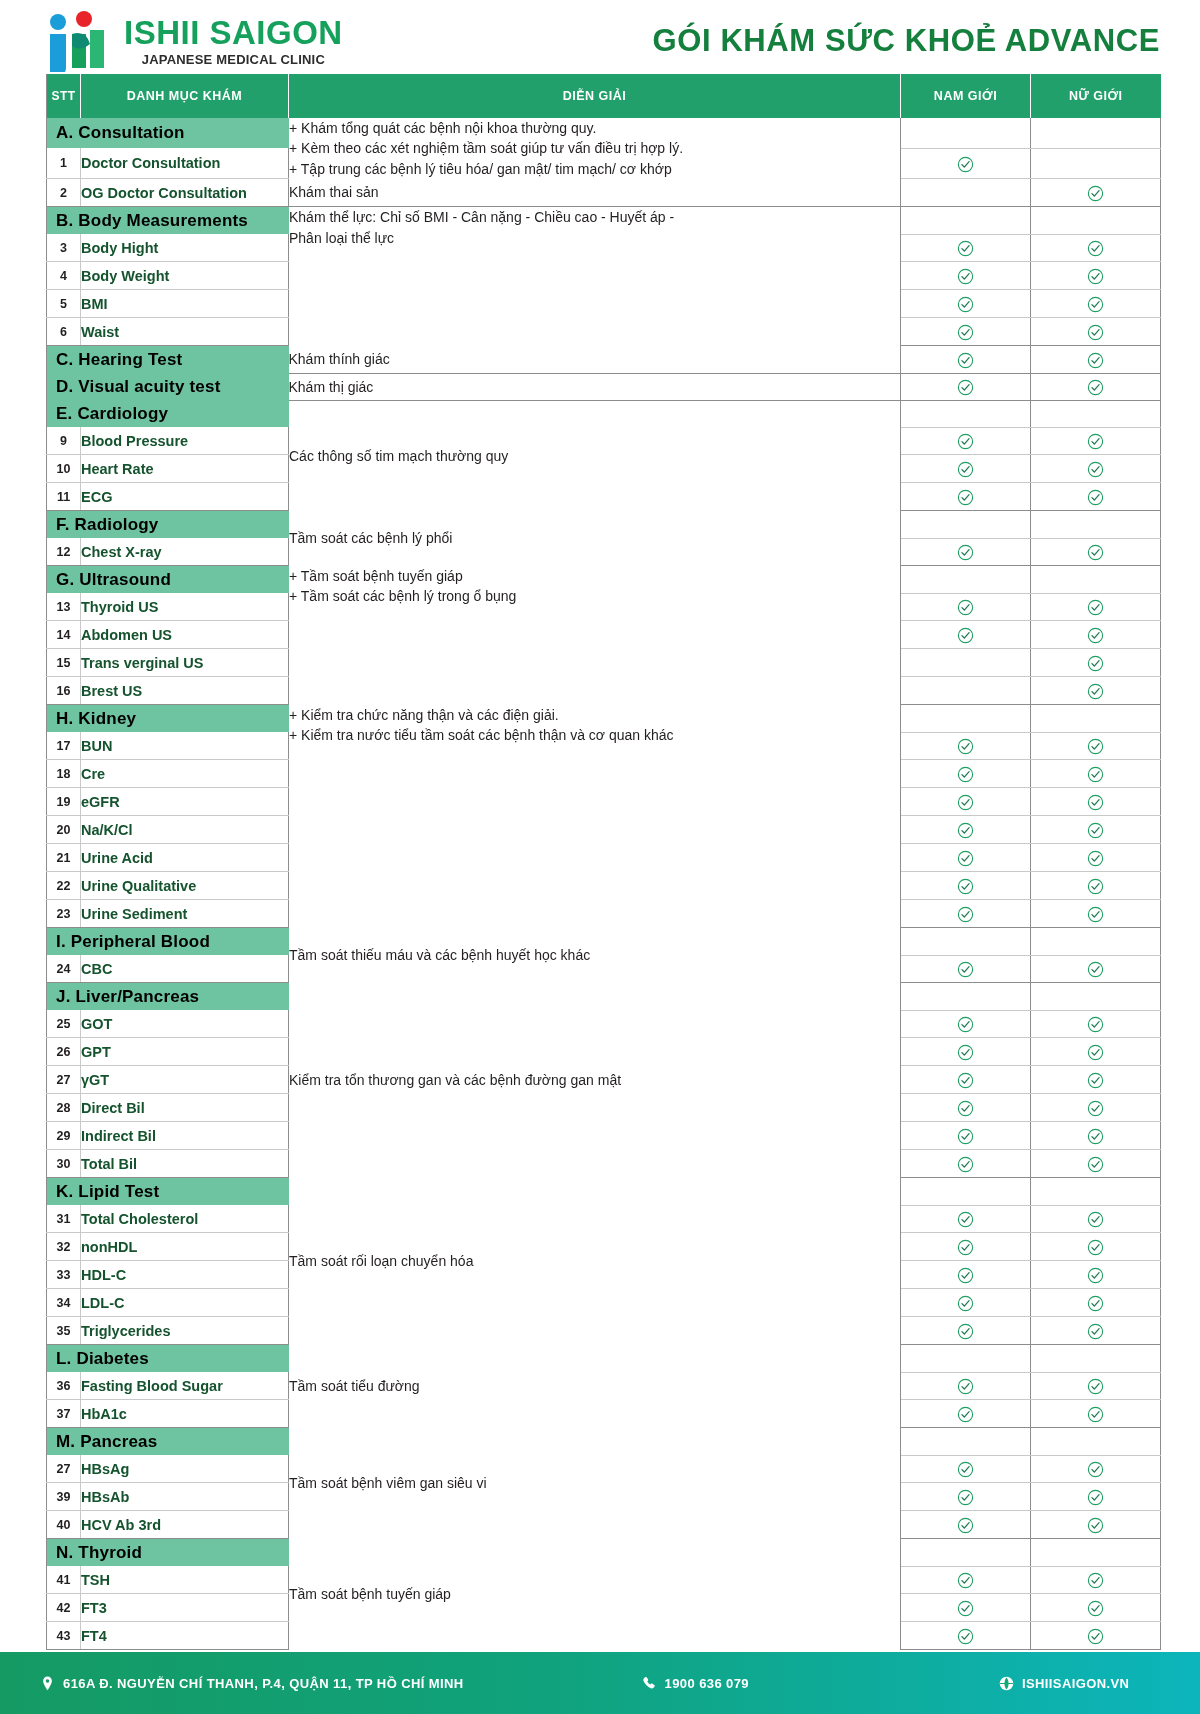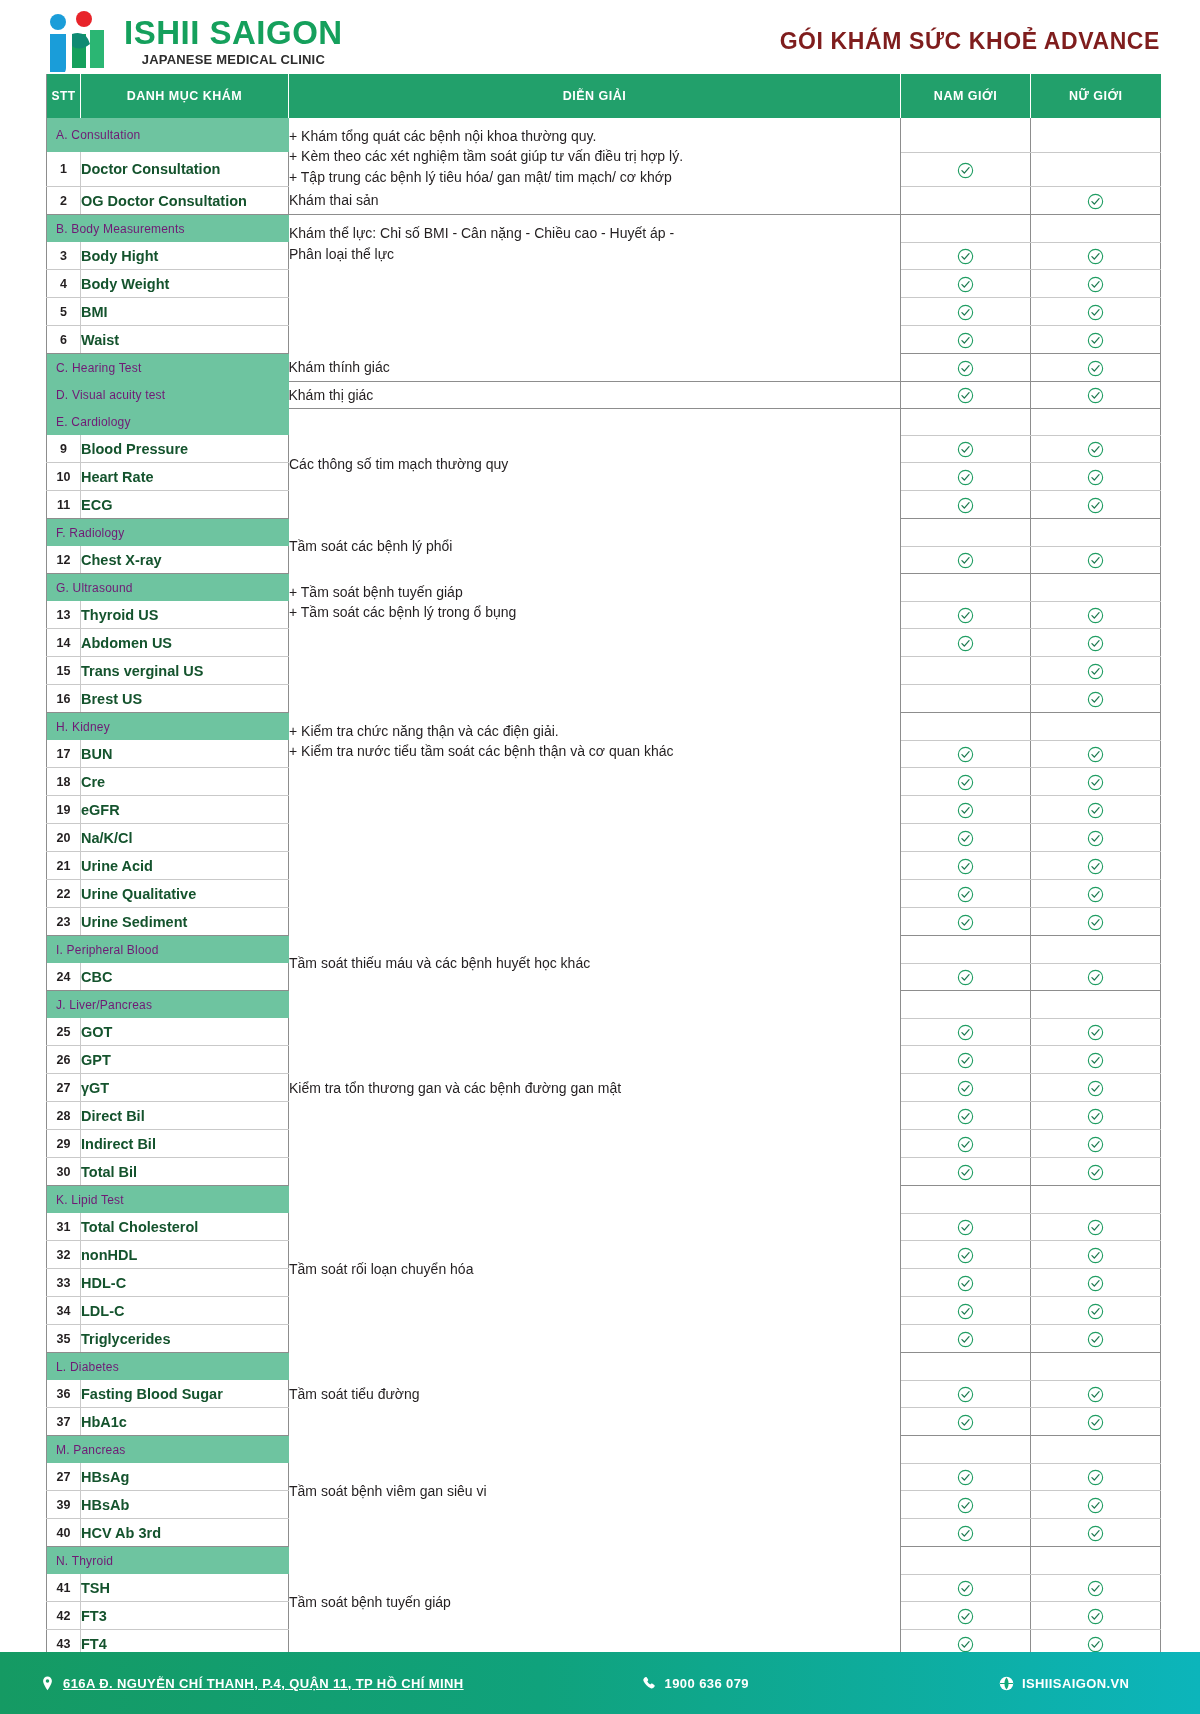--- a/index.html
+++ b/index.html
@@ -48,23 +48,23 @@
     line-height: 1.05;
   }
   .brand-sub {
     font-size: 13px;
     font-weight: bold;
     color: #2d2d2d;
     letter-spacing: 0.2px;
     margin-top: 2px;
   }
   .doc-title {
-    font-size: 23px;
+    font-size: 31px;
     font-weight: bold;
-    color: #7f1d1d;
+    color: #15803d;
     letter-spacing: 0.6px;
     white-space: nowrap;
   }
 
   
   .table-wrap {
     padding: 0 40px 0 46px;
   }
   table.sheet {
     border-collapse: collapse;
@@ -91,23 +91,23 @@
     height: 44px;
     text-align: center;
     border-right: 1px solid #ffffff;
   }
   thead th.th-stt { font-size: 12px; }
   thead th:last-child { border-right: none; }
 
   
   tr.section td.sec-cell {
     background: #6ec4a0;
-    color: #701a75;
-    font-size: 12px;
-    font-weight: 400;
+    color: #000000;
+    font-size: 17px;
+    font-weight: 700;
     padding: 3px 0 3px 9px;
     height: 21px;
     letter-spacing: 0.2px;
   }
 
   
   td.stt {
     text-align: center;
     font-size: 12.5px;
     font-weight: bold;
@@ -125,21 +125,21 @@
     border-right: 1px solid #8d8d8d;
   }
   td.desc {
     font-size: 14px;
     color: #231f20;
     padding: 4px 0 4px 14px;
     line-height: 1.45;
     border-right: 1px solid #8d8d8d;
     vertical-align: middle;
   }
-  td.desc.top { vertical-align: top; padding-top: 8px; }
+  td.desc.top { vertical-align: top; }
   td.mark {
     text-align: center;
     border-right: 1px solid #8d8d8d;
     border-bottom: 1px solid #c9c9c9;
   }
   td.mark.last { border-right: 1px solid #8d8d8d; }
 
   td.grp-bottom { border-bottom: 1px solid #8d8d8d; }
 
   .tick {
@@ -168,21 +168,21 @@
     color: #ffffff;
   }
   .f-item {
     display: flex;
     align-items: center;
     gap: 8px;
     font-size: 13px;
     font-weight: bold;
     letter-spacing: 0.4px;
   }
-  .f-addr { margin-left: 40px; text-decoration: underline; }
+  .f-addr { margin-left: 40px; }
   .f-phone { margin-left: 178px; }
   .f-web { margin-left: 250px; }
   .f-ico { display: inline-block; width: 15px; height: 15px; }
 </style>
 </head>
 <body>
 
 <div class="header">
   <div class="brand">
     <div class="brand-mark">

